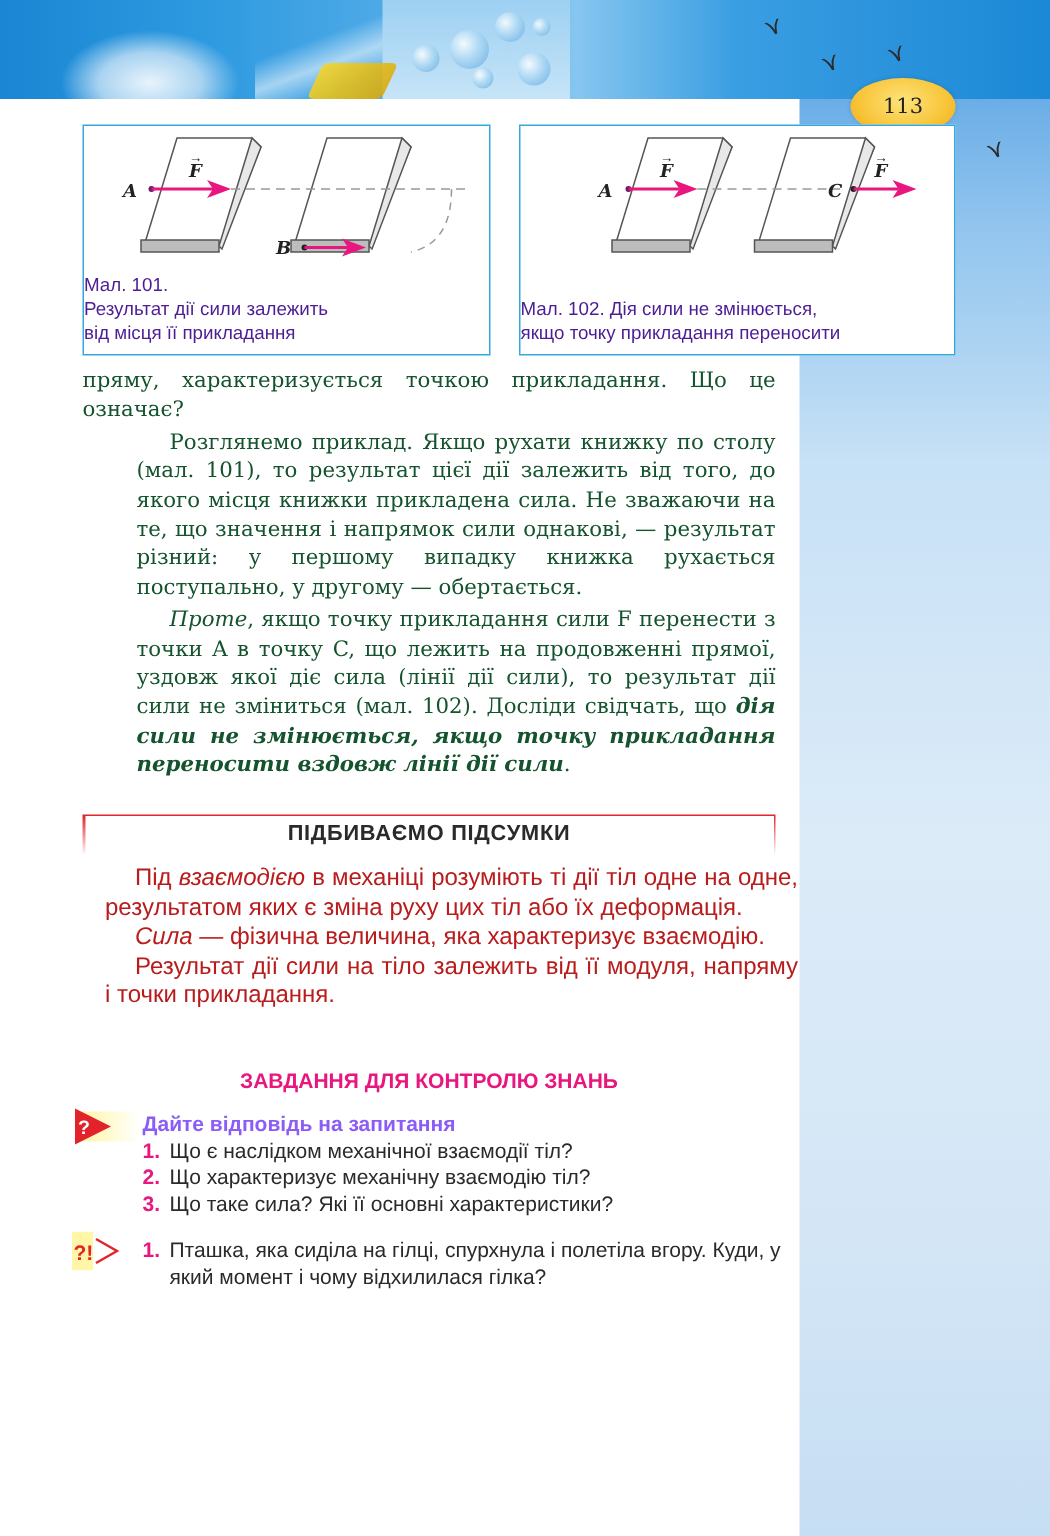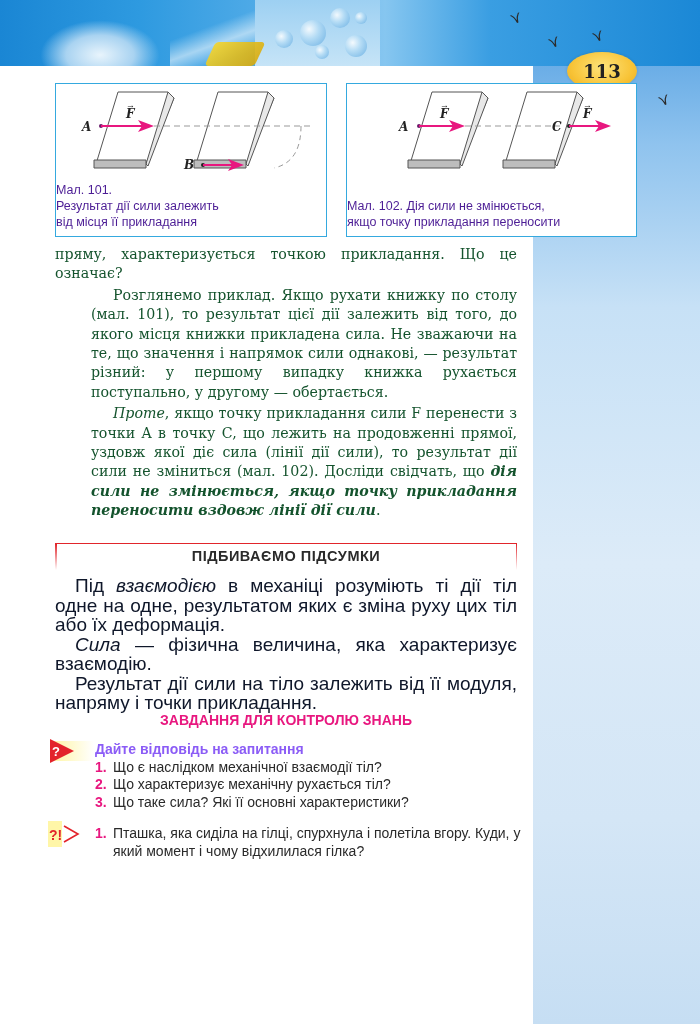--- a/index.html
+++ b/index.html
@@ -25,21 +25,21 @@
   
   .panel {
     position: absolute; left: 0; top: 66px; width: 533px; height: 958px;
     background: #ffffff;
   }
   .page-num {
     position: absolute; left: 567px; top: 52px; width: 70px; height: 38px;
     border-radius: 50%;
     background: radial-gradient(ellipse at 50% 40%, #fde37a 0%, #f8c438 60%, #e9a91a 100%);
     display:flex; align-items:center; justify-content:center;
-    font-family: "DejaVu Serif", serif; font-weight: bold; font-size: 18px; color: #222;
+    font-family: "DejaVu Serif", serif; font-weight: normal; font-size: 14px; color: #222;
     box-shadow: 0 0 3px rgba(0,0,0,0.15);
   }
   
   .fig {
     position: absolute; top: 83px; height: 154px; background: #fff;
     border: 1.5px solid #35a9df; box-sizing: border-box;
   }
   .fig1 { left: 55px; width: 272px; }
   .fig2 { left: 346px; width: 291px; }
   .fig svg { position:absolute; left:0; top:0; }
@@ -69,22 +69,22 @@
     content:""; position:absolute; top:0; width:1.5px; height:26px;
     background: linear-gradient(180deg, #e1252b, rgba(225,37,43,0));
   }
   .summary-bracket::before { left:0; }
   .summary-bracket::after { right:0; }
   .summary-title {
     position:absolute; left:55px; top:548px; width:462px; text-align:center;
     font-weight:bold; font-size:14.5px; letter-spacing:0.5px; color:#2a2a2a;
   }
   .summary-text {
-    position: absolute; left: 55px; top: 576px; width: 462px;
-    font-size: 19px; line-height: 19.5px; color: #0f172a; text-align: justify;
+    position: absolute; left: 70px; top: 576px; width: 462px;
+    font-size: 16px; line-height: 19.5px; color: #b91c1c; text-align: justify;
   }
   .summary-text p { margin: 0; text-indent: 20px; }
   .summary-text i { font-style: italic; }
 
   
   .tasks-title {
     position:absolute; left:55px; top:712px; width:462px; text-align:center;
     color:#e8177f; font-weight:bold; font-size:14px;
   }
   .task-block { position:absolute; left:95px; width:430px; font-size:14px; line-height:17.5px; }
@@ -222,21 +222,21 @@
   <text x="4" y="18" font-family="Liberation Sans, sans-serif" font-weight="bold" font-size="13" fill="#fff">?</text>
 </svg>
 <div class="task-block" style="top:741px;">
   <div class="head">Дайте відповідь на запитання</div>
   <div class="item">
       <span class="num">1.</span>
       <span>Що є наслідком механічної взаємодії тіл?</span>
     </div>
   <div class="item">
       <span class="num">2.</span>
-      <span>Що характеризує механічну рухається тіл?</span>
+      <span>Що характеризує механічну взаємодію тіл?</span>
     </div>
   <div class="item">
       <span class="num">3.</span>
       <span>Що таке сила? Які її основні характеристики?</span>
     </div>
 </div>
 
 <svg class="icon-ex" viewBox="0 0 42 26">
   <rect x="0" y="0" width="14" height="26" fill="#fff6a8"></rect>
   <path d="M16,5 L30,13 L16,21" fill="none" stroke="#e3232b" stroke-width="1.6"></path>

